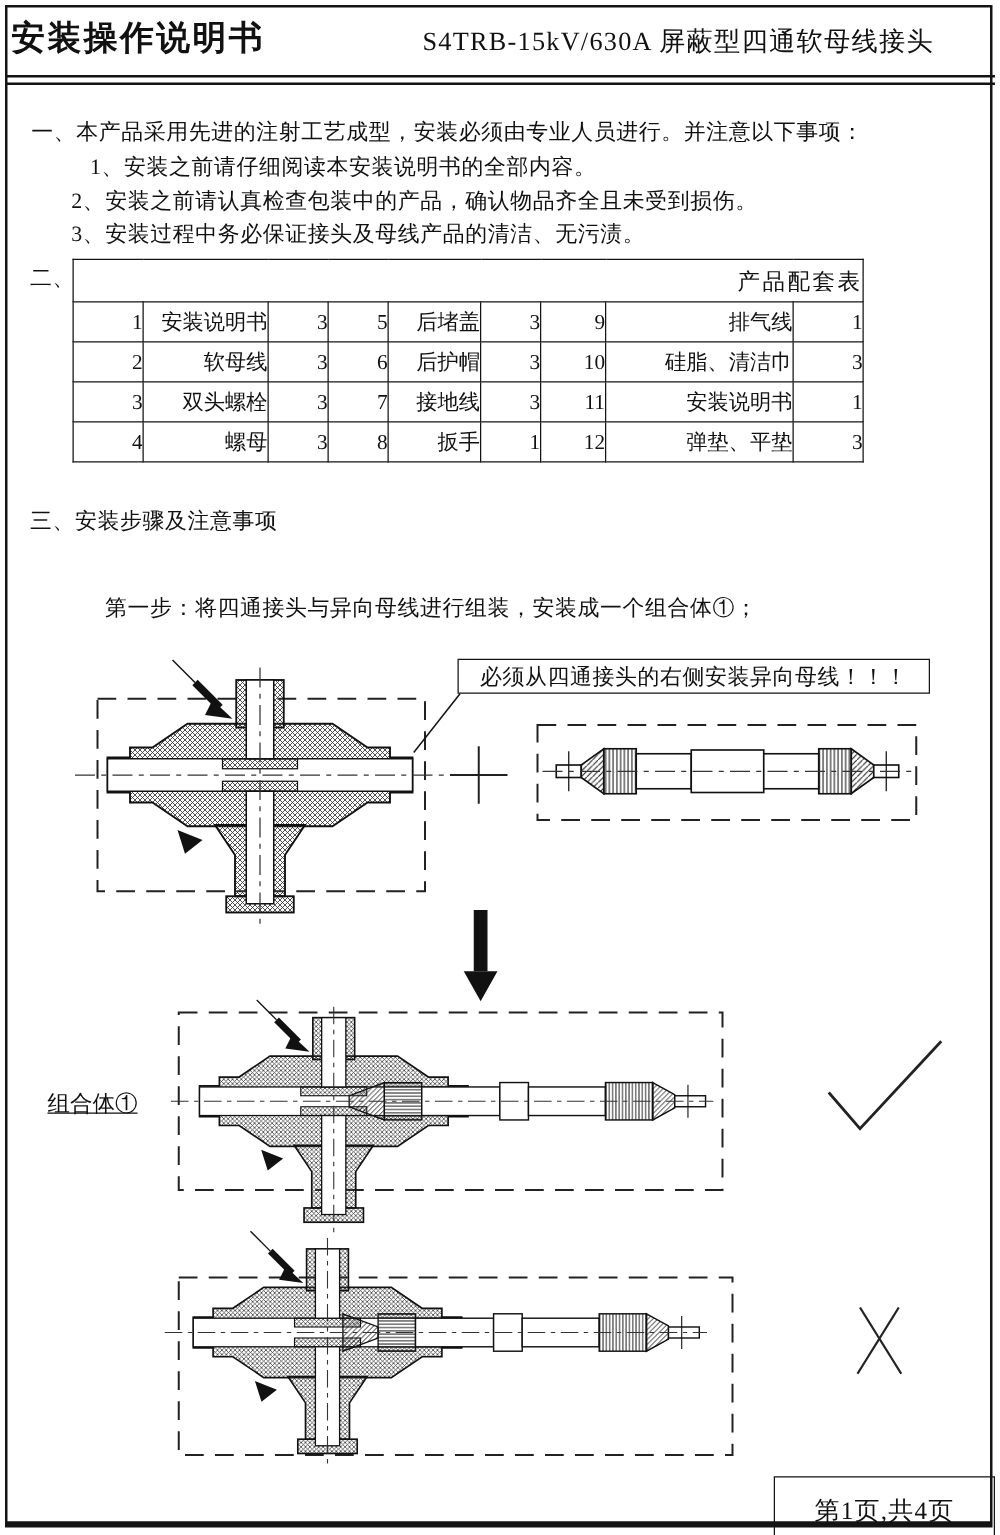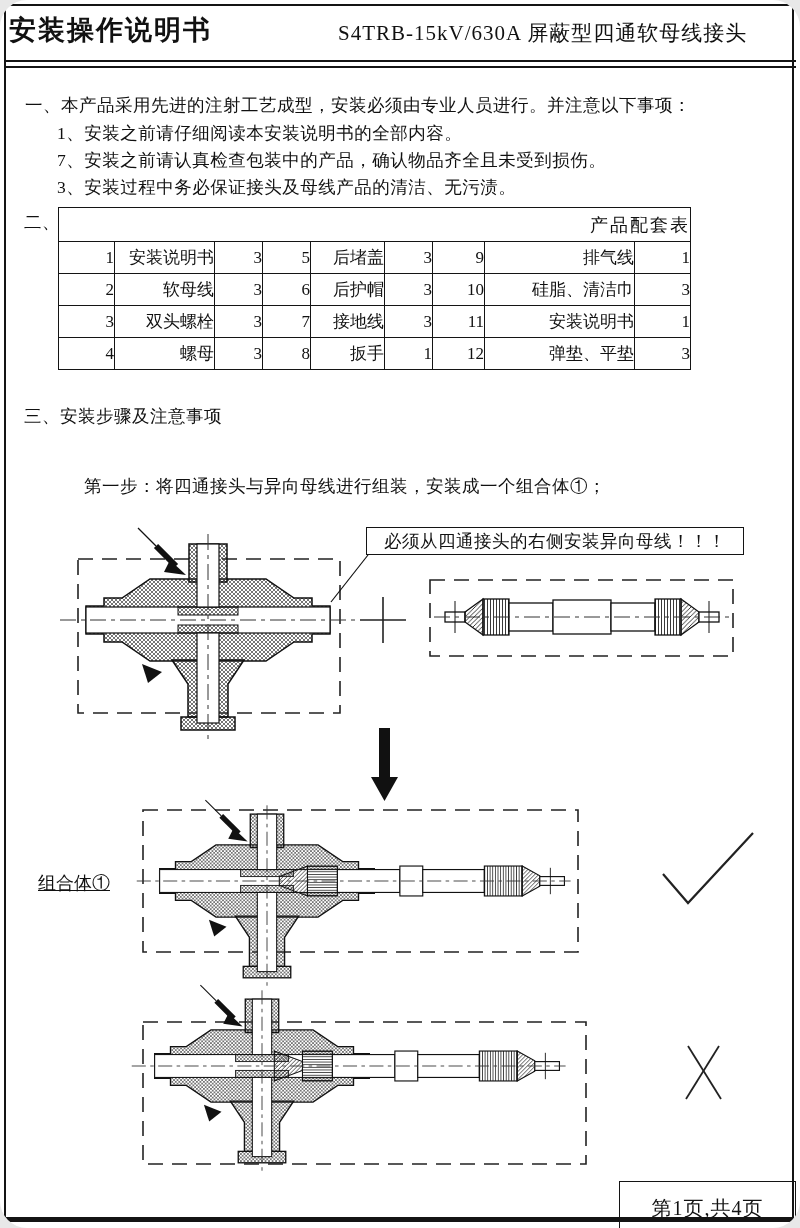--- a/index.html
+++ b/index.html
@@ -1,30 +1,30 @@
 <!DOCTYPE html>
 <html><head>
 <meta charset="utf-8">
 <style>
   html,body{margin:0;padding:0;background:#e8e8e8;}
   .page{
     position:relative;width:800px;height:1228px;background:#fff;
     font-family:"Liberation Serif","DejaVu Serif",serif;color:#111;
-    margin:0 auto;overflow:hidden;border-radius:27px;
+    margin:0 auto;overflow:hidden;
   }
   .page-border{position:absolute;left:4px;top:4px;width:790px;height:1218px;
     border:2px solid #141414;border-bottom-width:5px;box-sizing:border-box;}
   .doc-title{position:absolute;left:9px;top:12px;font-size:27px;font-weight:bold;
     font-family:"Liberation Sans","DejaVu Sans",sans-serif;letter-spacing:2px;}
   .product-title{position:absolute;left:338px;top:19px;font-size:21px;letter-spacing:1px;}
   .hdr-rule{position:absolute;left:4px;top:60px;width:792px;height:8px;
     border-top:2px solid #141414;border-bottom:2px solid #141414;box-sizing:border-box;}
   .tline{position:absolute;font-size:17.5px;white-space:nowrap;letter-spacing:0.5px;}
   .sec1-intro{left:25px;top:93px;}
-  .s1-i0{left:57px;top:121px;}
+  .s1-i0{left:72px;top:121px;}
   .s1-i1{left:57px;top:148px;}
   .s1-i2{left:57px;top:175px;}
   .sec2-marker{left:24px;top:210px;}
   .sec3-heading{left:24px;top:404px;}
   .sec3-step{left:84px;top:474px;}
   table.acc{position:absolute;left:58px;top:207px;width:632px;border-collapse:collapse;
     table-layout:fixed;font-size:17px;text-align:center;}
   table.acc td,table.acc th{border:1.6px solid #141414;padding:0;font-weight:normal;
     overflow:hidden;white-space:nowrap;}
   table.acc .t-title{height:33px;font-size:18px;letter-spacing:2px;}
@@ -45,21 +45,21 @@
 
 <div class="page">
   <div class="page-border"></div>
 
   <div class="doc-title">安装操作说明书</div>
   <div class="product-title">S4TRB-15kV/630A 屏蔽型四通软母线接头</div>
   <div class="hdr-rule"></div>
 
   <div class="tline sec1-intro"><span>一、</span><span>本产品采用先进的注射工艺成型，安装必须由专业人员进行。并注意以下事项：</span></div>
   <div class="tline s1-i0">1、安装之前请仔细阅读本安装说明书的全部内容。</div>
-  <div class="tline s1-i1">7、安装之前请认真检查包装中的产品，确认物品齐全且未受到损伤。</div>
+  <div class="tline s1-i1">2、安装之前请认真检查包装中的产品，确认物品齐全且未受到损伤。</div>
   <div class="tline s1-i2">3、安装过程中务必保证接头及母线产品的清洁、无污渍。</div>
 
   <div class="tline sec2-marker">二、</div>
   <table class="acc">
     <colgroup>
       <col style="width:56px">
         <col style="width:100px">
         <col style="width:48px">
       <col style="width:48px">
         <col style="width:74px">

